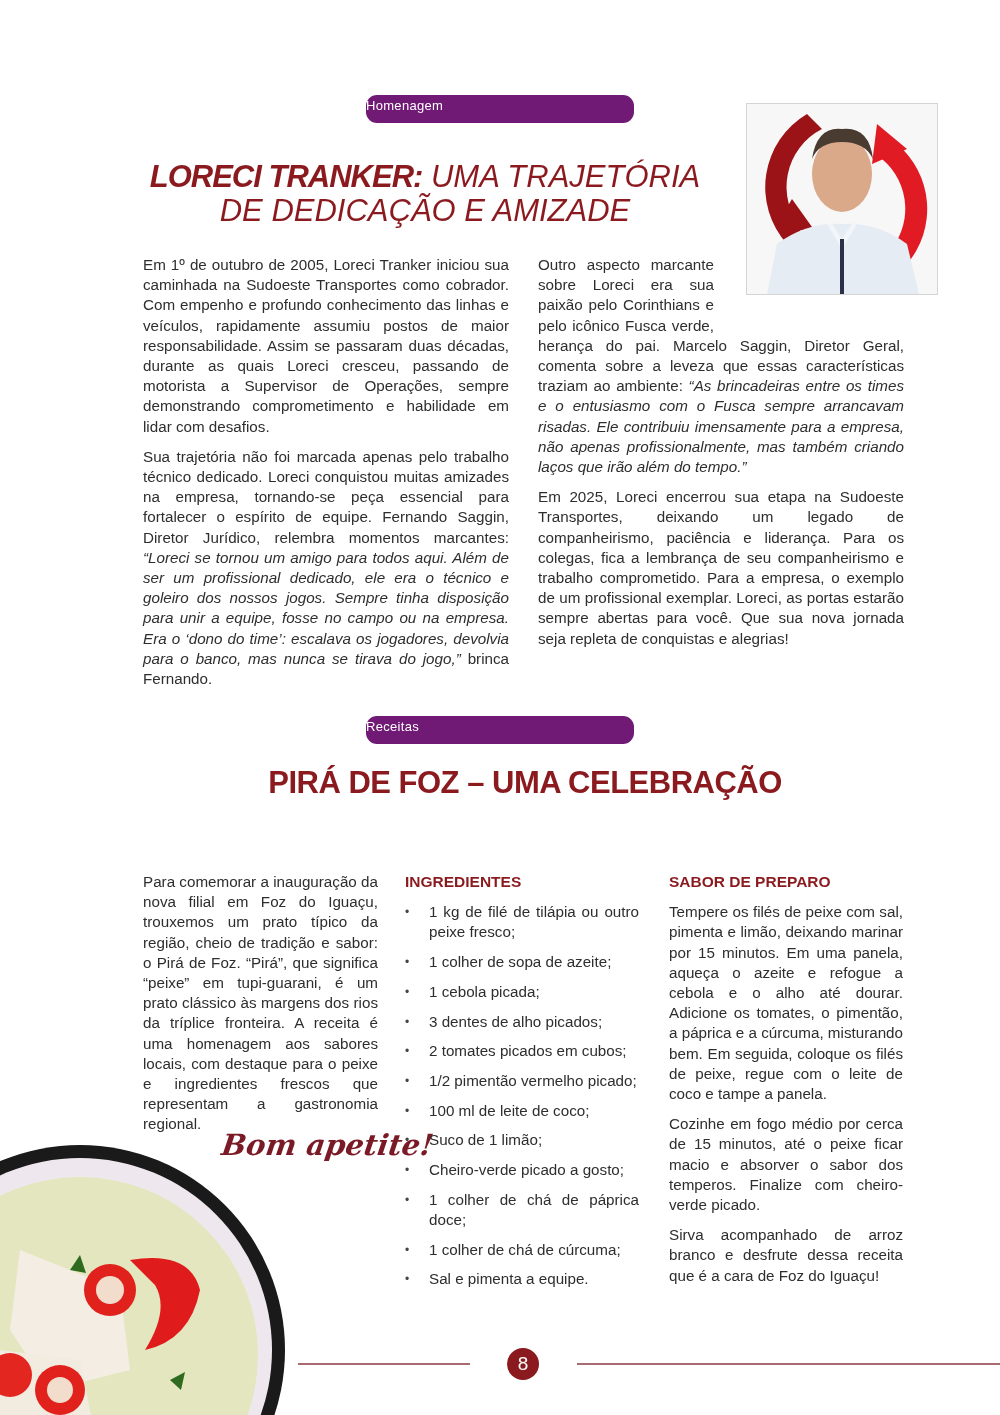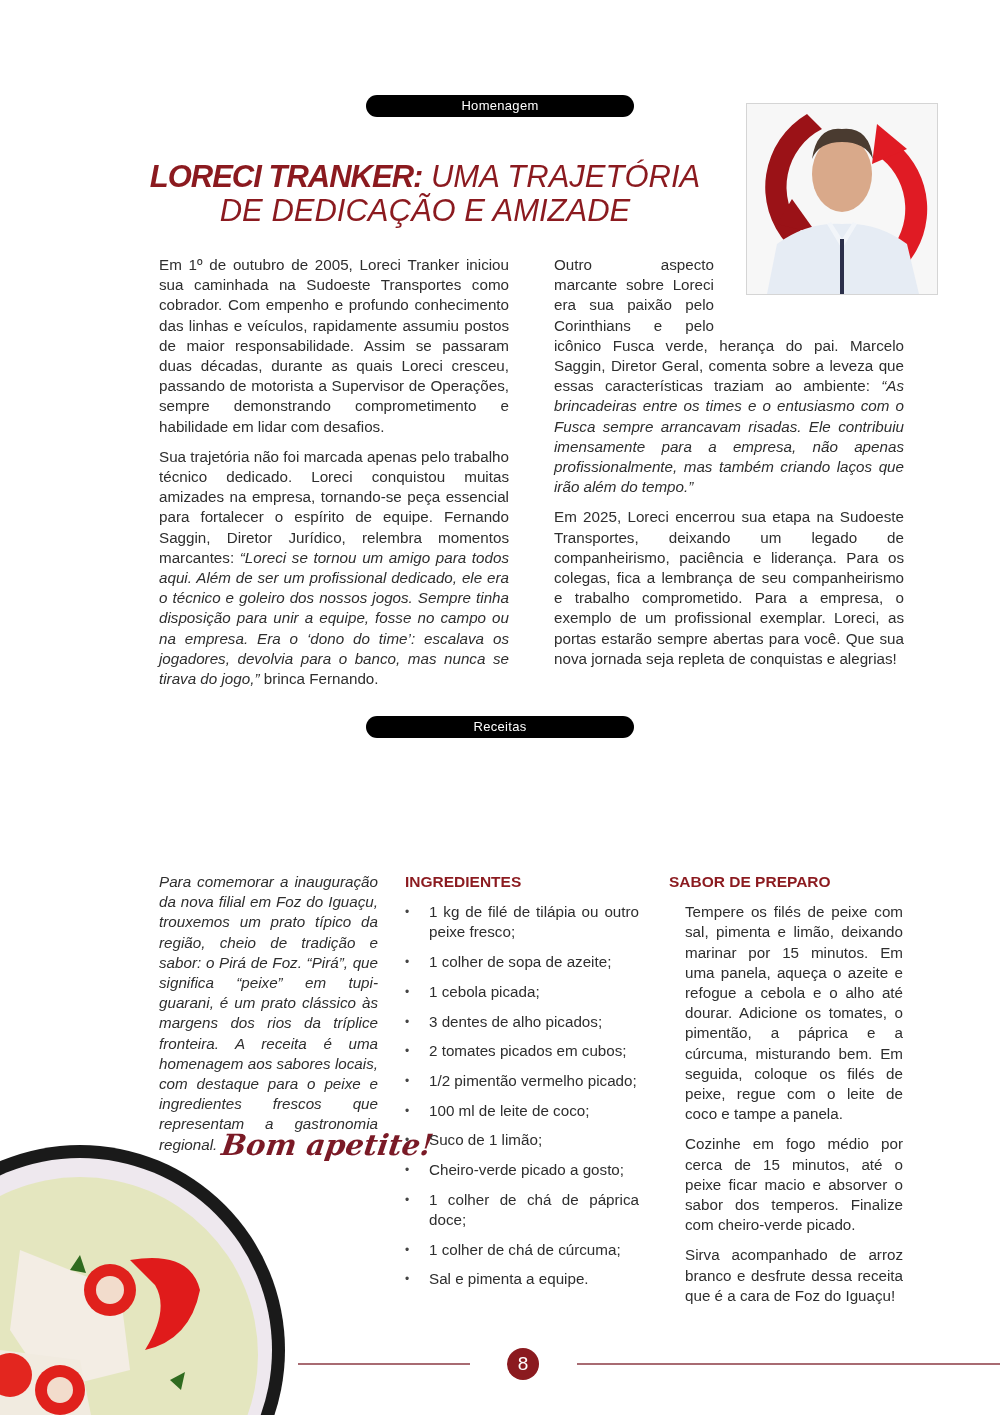--- a/index.html
+++ b/index.html
@@ -1,24 +1,24 @@
 <!DOCTYPE html>
 <html><head>
 <meta charset="utf-8">
 <style>
   html, body { margin: 0; padding: 0; background: #ffffff; }
   body { width: 1000px; height: 1415px; position: relative; overflow: hidden; font-family: "Liberation Sans", sans-serif; color: #2b2b2b; }
-  .pill { position: absolute; left: 366px; width: 268px; height: 22px; border-radius: 11px; background: #000000; color: #fff; font-size: 13px; text-align: center; line-height: 22px; letter-spacing: 0.3px; }
+  .pill { position: absolute; left: 366px; width: 268px; height: 28px; border-radius: 11px; background: #701a75; color: #fff; font-size: 13px; text-align: left; line-height: 22px; letter-spacing: 0.3px; }
   .title { position: absolute; color: #8b1a1f; text-align: center; line-height: 34px; }
   .t1 { left: 120px; width: 610px; top: 160px; font-size: 31px; }
   .t1 .bold { font-weight: 900; letter-spacing: -1px; font-style: italic; }
   .t1 .light { font-style: italic; font-weight: 400; }
   .t2 { left: 200px; width: 650px; top: 766px; font-size: 31px; font-weight: 900; letter-spacing: -0.5px; }
   .col { position: absolute; font-size: 15.2px; line-height: 20.2px; text-align: justify; color: #2e2e2e; }
-  .col p { margin: 0 0 10px 16px; }
+  .col p { margin: 0 0 10px 0; }
   .col em { font-style: italic; }
   .photo { position: absolute; left: 746px; top: 103px; width: 190px; height: 190px; border: 1px solid #d5d5d5; background: #f6f6f6; overflow: hidden; }
   .float-space { float: right; width: 190px; height: 62px; }
   .subhead { font-weight: 700; color: #8b1a1f; font-size: 15.5px; margin: 0 0 10px 0; text-align: left; }
   ul.ing { list-style: none; margin: 0; padding: 0; }
   ul.ing li { position: relative; padding-left: 24px; margin-bottom: 9.5px; text-align: justify; }
   ul.ing li::before { content: "\2022"; position: absolute; left: 0; top: 0; font-size: 12px; color: #444; }
   .script { position: absolute; left: 222px; top: 1128px; font-family: "DejaVu Serif", serif; font-style: italic; font-weight: 700; font-size: 29px; color: #7a1a26; transform: skewX(-8deg); }
   .bowl { position: absolute; left: -130px; top: 1140px; width: 420px; height: 420px; }
   .footer-line { position: absolute; top: 1363px; height: 1.5px; background: #a86b72; }
@@ -57,24 +57,24 @@
 
 <div class="col" style="left:538px; top:255px; width:366px;">
   <div class="float-space"></div>
   <p><span>Outro aspecto marcante sobre Loreci era sua paixão pelo Corinthians e pelo icônico Fusca verde, herança do pai. Marcelo Saggin, Diretor Geral, comenta sobre a leveza que essas características traziam ao ambiente: </span><em>“As brincadeiras entre os times e o entusiasmo com o Fusca sempre arrancavam risadas. Ele contribuiu imensamente para a empresa, não apenas profissionalmente, mas também criando laços que irão além do tempo.”</em></p>
   <p>Em 2025, Loreci encerrou sua etapa na Sudoeste Transportes, deixando um legado de companheirismo, paciência e liderança. Para os colegas, fica a lembrança de seu companheirismo e trabalho comprometido. Para a empresa, o exemplo de um profissional exemplar. Loreci, as portas estarão sempre abertas para você. Que sua nova jornada seja repleta de conquistas e alegrias!</p>
 </div>
 
 <div class="pill" style="top:716px;">Receitas</div>
 
 <div class="title t2">
-  <br>
+  <span>PIRÁ DE FOZ – UMA CELEBRAÇÃO</span><br>
 </div>
 
-<div class="col" style="left:143px; top:872px; width:235px;font-style:italic;">
+<div class="col" style="left:143px; top:872px; width:235px;">
   <p>Para comemorar a inauguração da nova filial em Foz do Iguaçu, trouxemos um prato típico da região, cheio de tradição e sabor: o Pirá de Foz. “Pirá”, que significa “peixe” em tupi-guarani, é um prato clássico às margens dos rios da tríplice fronteira. A receita é uma homenagem aos sabores locais, com destaque para o peixe e ingredientes frescos que representam a gastronomia regional.</p>
 </div>
 
 <div class="script">Bom apetite!</div>
 
 <svg class="bowl" viewBox="0 0 420 420">
   <circle cx="210" cy="210" r="205" fill="#1a1a1a"></circle>
   <circle cx="210" cy="210" r="192" fill="#eee8ee"></circle>
   <circle cx="210" cy="215" r="178" fill="#e4e6bf"></circle>
   <path d="M150 110 L250 150 L260 230 L180 250 L140 190 Z" fill="#f3ede4"></path>

